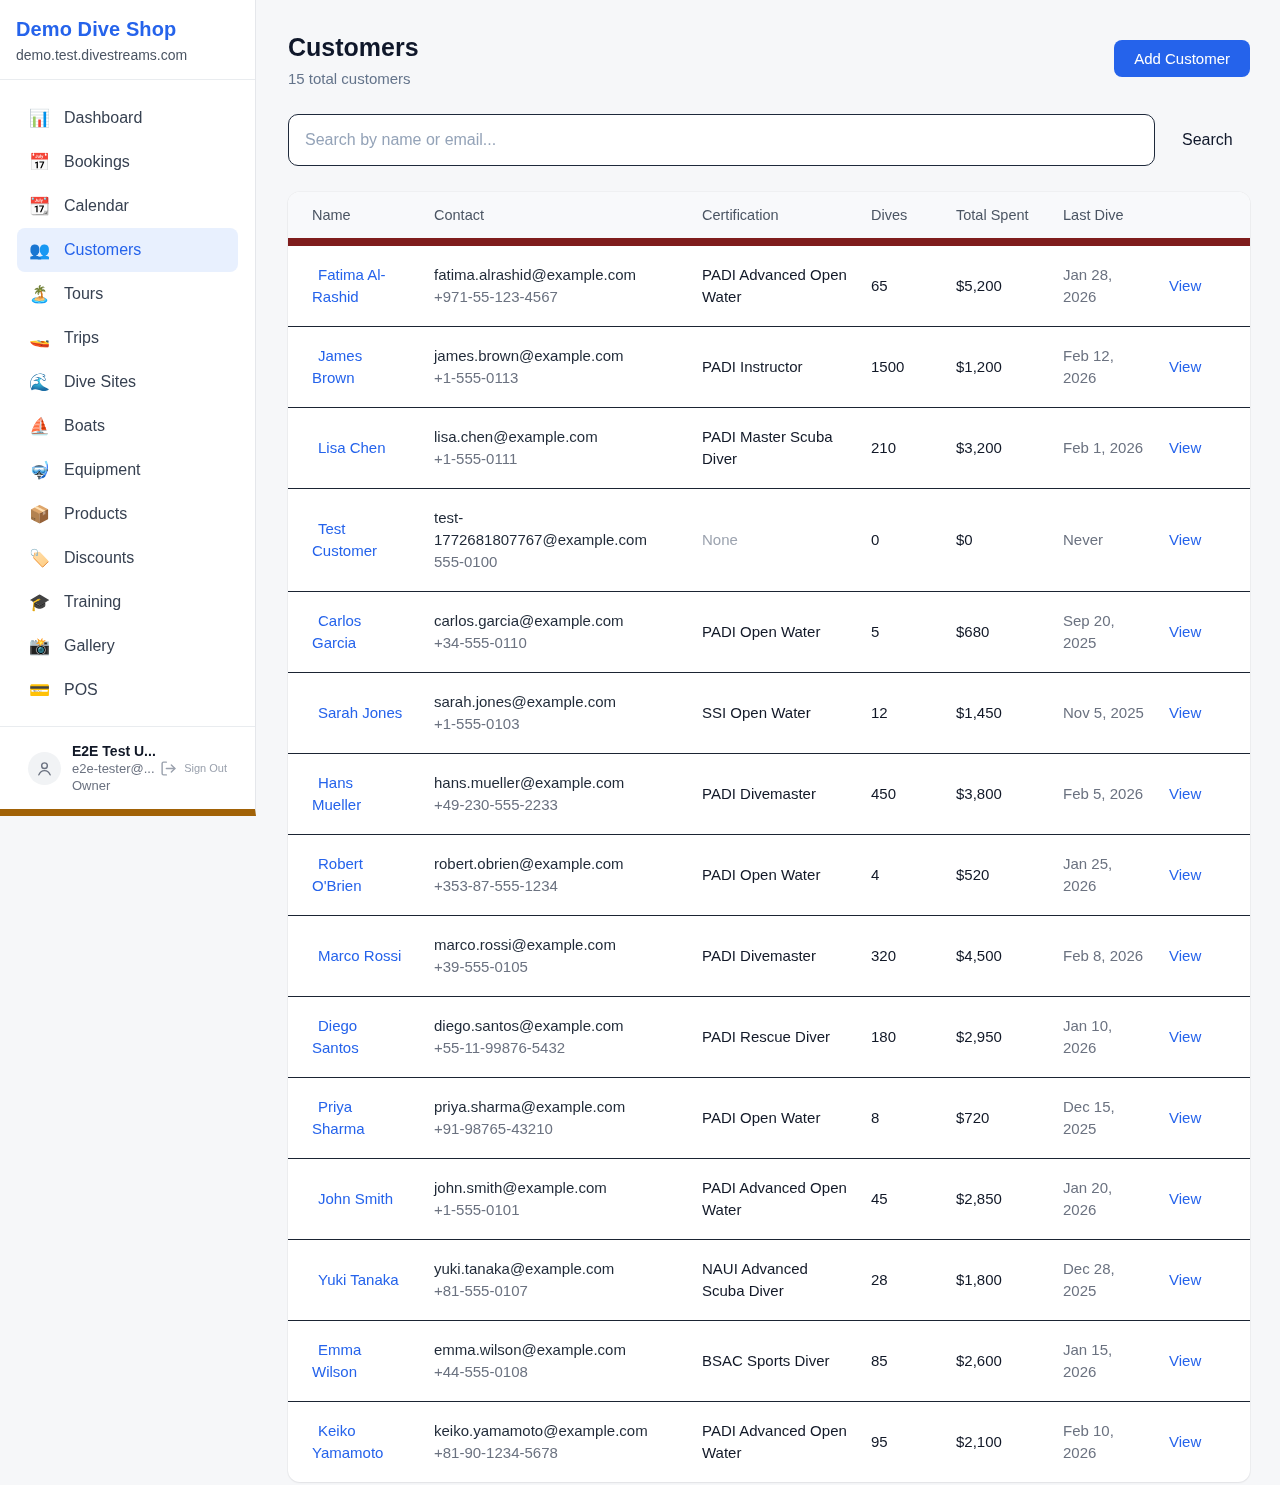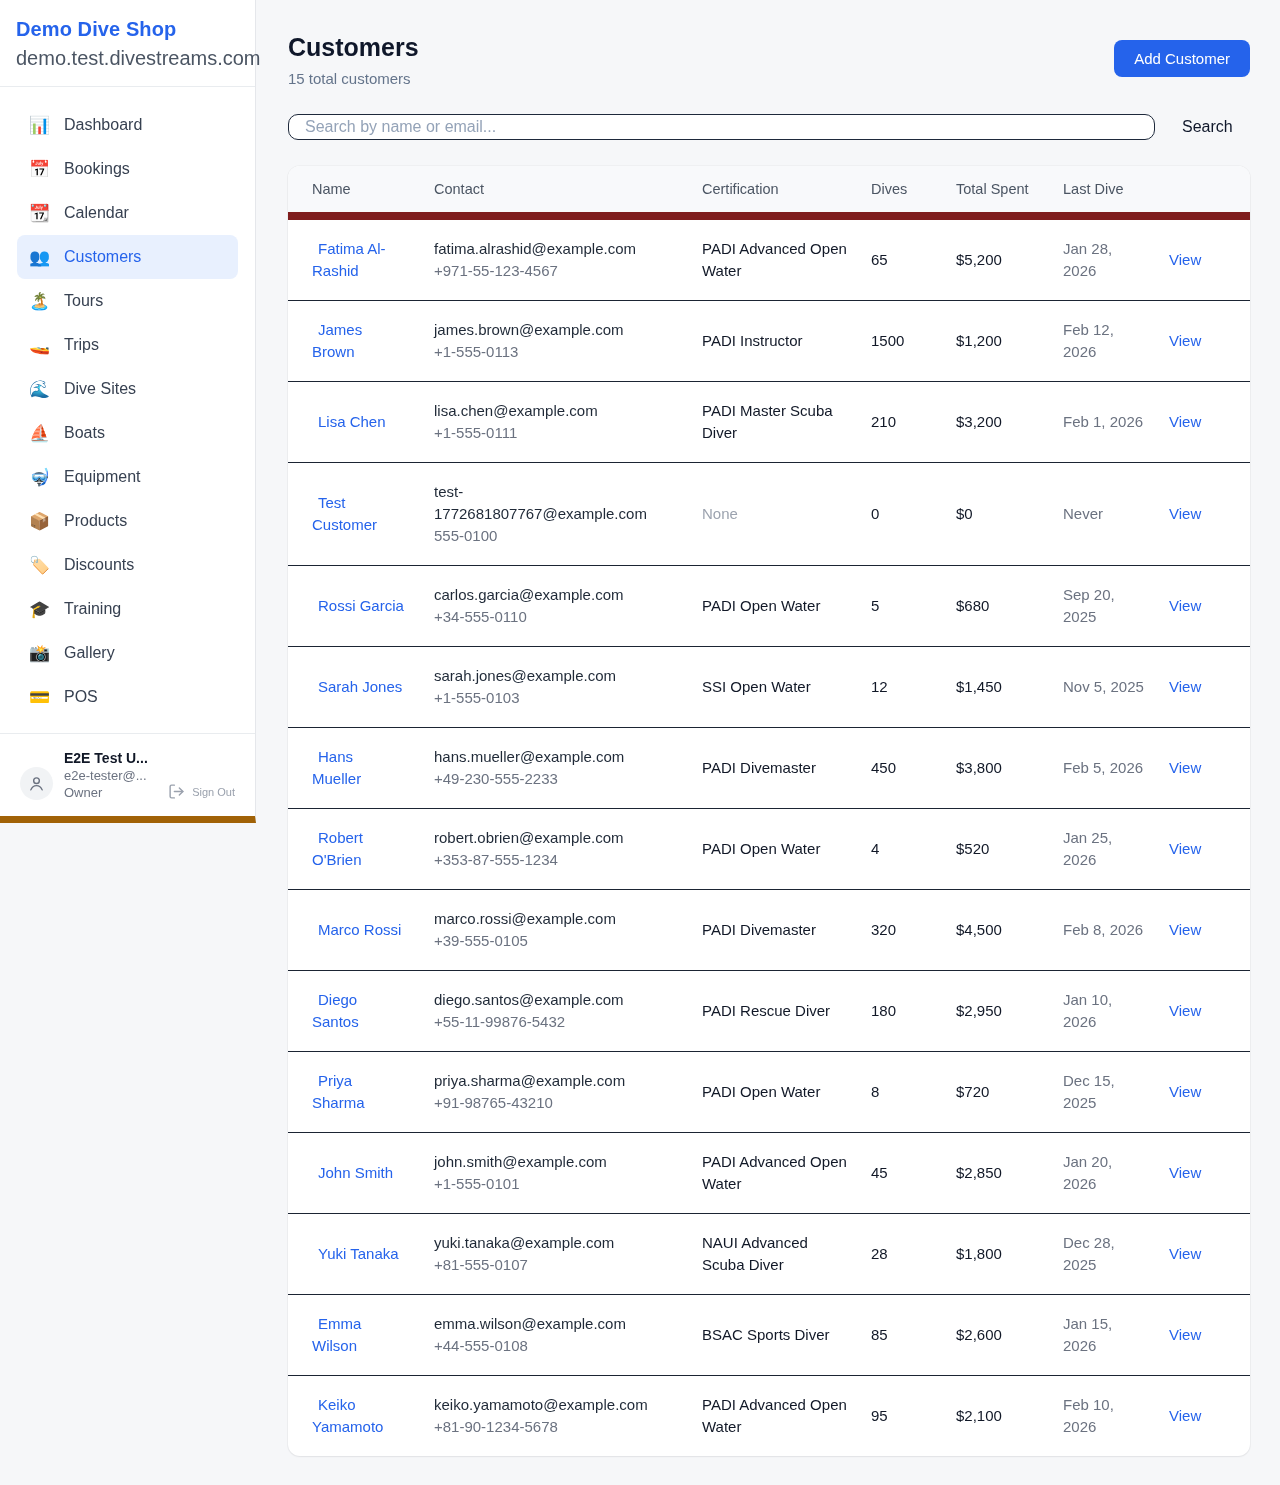--- a/index.html
+++ b/index.html
@@ -15,38 +15,38 @@
   
   .sidebar {
     width: 256px; flex: 0 0 256px;
     background: #ffffff;
     border-right: 1px solid #e5e7eb;
     border-bottom: 7px solid #a16207;
     padding-bottom: 0;
   }
   .brand { padding: 18px 16px 16px 16px; border-bottom: 1px solid #e9ecef; }
   .brand-name { font-size: 20px; font-weight: 700; color: #2563eb; letter-spacing: .1px; }
-  .brand-domain { margin-top: 6px; font-size: 20px; color: #4b5563; }
+  .brand-domain { margin-top: 6px; font-size: 14px; color: #4b5563; }
 
   .nav { padding: 16px 0 14px 0; }
   .nav-item {
     display: flex; align-items: center;
     height: 44px; margin: 0 17px; padding: 0 12px;
     border-radius: 8px; cursor: pointer;
     color: #374151; font-size: 16px;
   }
   .nav-item .nav-icon {
     width: 22px; margin-right: 13px; font-size: 17px; line-height: 1;
     display: inline-flex; justify-content: center;
   }
   .nav-item.active { background: #e8f0fe; color: #2563eb; }
 
   .sidebar-footer {
     border-top: 1px solid #e9ecef;
-    padding: 16px 20px; display: flex; align-items: flex-end; gap: 11px;
+    padding: 16px 28px; display: flex; align-items: center; gap: 11px;
   }
   .avatar {
     width: 33px; height: 33px; border-radius: 50%;
     background: #f1f3f5; flex: 0 0 33px;
     display: flex; align-items: center; justify-content: center;
   }
   .avatar svg { width: 17px; height: 17px; stroke: #6b7280; }
   .user-meta { flex: 1; min-width: 0; }
   .user-name { font-size: 14px; font-weight: 700; color: #111827; white-space: nowrap; }
   .user-email { font-size: 13px; color: #6b7280; margin-top: 2px; white-space: nowrap; }
@@ -64,21 +64,21 @@
   .page-title { font-size: 25px; font-weight: 700; color: #0f172a; }
   .page-subtitle { margin-top: 8px; font-size: 15px; color: #64748b; }
   .btn-primary {
     background: #2563eb; color: #fff; border: none; border-radius: 8px;
     font-size: 15px; font-weight: 500; padding: 10px 20px; margin-top: 7px;
     cursor: pointer; font-family: inherit;
   }
 
   .search-row { display: flex; align-items: center; margin-top: 27px; gap: 27px; }
   .search-input {
-    flex: 0 0 867px; width: 867px; height: 26px;
+    flex: 0 0 867px; width: 867px; height: 52px;
     border: 1px solid #1e293b; border-radius: 10px;
     padding: 0 16px; font-size: 16px; color: #111827;
     font-family: inherit; background: #fff; outline: none;
   }
   .search-input::placeholder { color: #94a3b8; }
   .search-btn {
     background: none; border: none; font-size: 16px; font-weight: 500;
     color: #0f172a; cursor: pointer; font-family: inherit;
   }
 
@@ -304,21 +304,21 @@
       <div class="phone">555-0100</div>
     </td>
     <td><span class="cert none">None</span></td>
     <td><span>0</span></td>
     <td><span>$0</span></td>
     <td><span class="muted">Never</span></td>
     <td><a class="view-link">View</a></td>
   </tr>
 
   <tr>
-    <td class="cell-name"><a class="name-link">Rossi Garcia</a></td>
+    <td class="cell-name"><a class="name-link">Carlos Garcia</a></td>
     <td class="cell-contact">
       <div class="email">carlos.garcia@example.com</div>
       <div class="phone">+34-555-0110</div>
     </td>
     <td><span class="cert">PADI Open Water</span></td>
     <td><span>5</span></td>
     <td><span>$680</span></td>
     <td><span class="muted">Sep 20, 2025</span></td>
     <td><a class="view-link">View</a></td>
   </tr>

